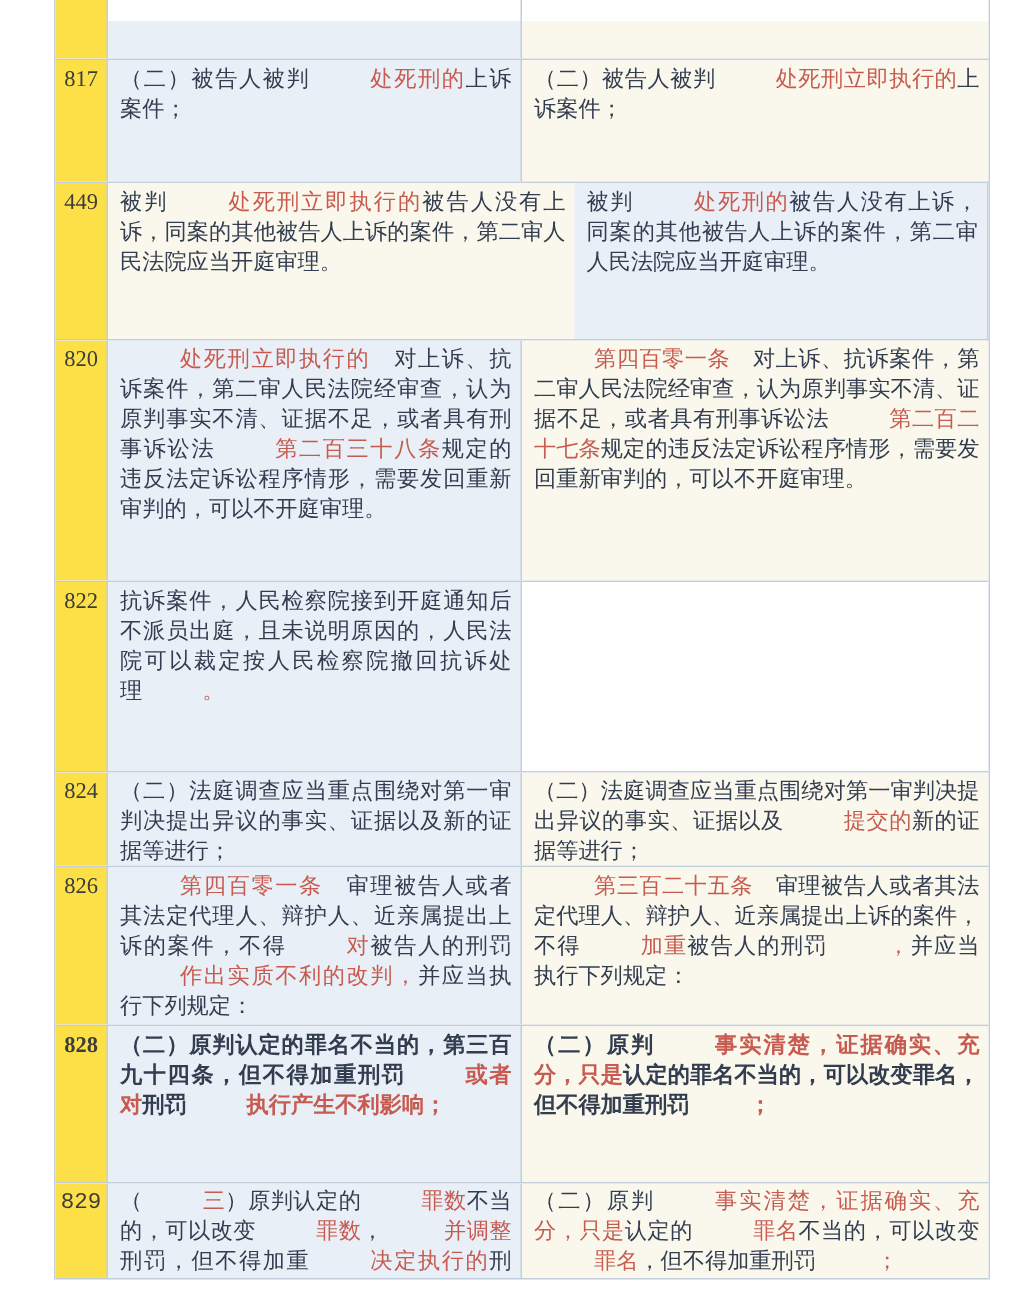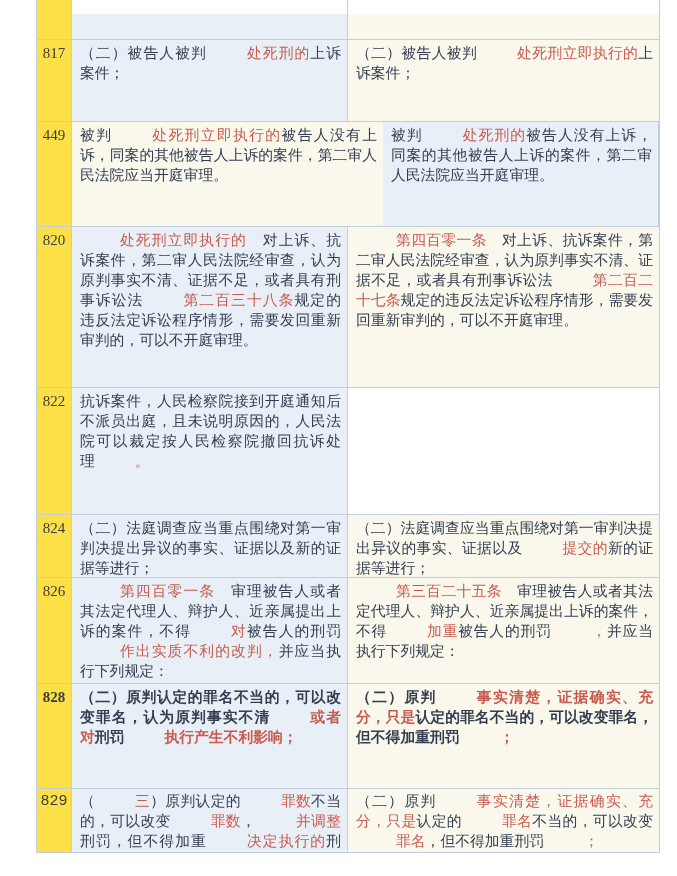--- a/index.html
+++ b/index.html
@@ -108,21 +108,21 @@
       <div class="cell old">
         <div class="txt"><span class="seg red">第四百零一条</span><span class="seg">　审理被告人或者其法定代理人、辩护人、近亲属提出上诉的案件，不得</span><span class="seg red">对</span><span class="seg">被告人的刑罚</span><span class="seg red">作出实质不利的改判，</span><span class="seg">并应当执行下列规定：</span></div>
       </div>
       <div class="cell new">
         <div class="txt"><span class="seg red">第三百二十五条</span><span class="seg">　审理被告人或者其法定代理人、辩护人、近亲属提出上诉的案件，不得</span><span class="seg red">加重</span><span class="seg">被告人的刑罚</span><span class="seg red">，</span><span class="seg">并应当执行下列规定：</span></div>
       </div>
     </div>
     <div class="row data" style="height: 105px; font-weight: bold;">
       <div class="cell num">828</div>
       <div class="cell old">
-        <div class="txt"><span class="seg">（二）原判认定的罪名不当的，可以改变罪名，认为原判事实不清</span><span class="seg red">或者对</span><span class="seg">刑罚</span><span class="seg red">执行产生不利影响；</span></div>
+        <div class="txt"><span class="seg">（二）原判认定的罪名不当的，第三百九十四条，但不得加重刑罚</span><span class="seg red">或者对</span><span class="seg">刑罚</span><span class="seg red">执行产生不利影响；</span></div>
       </div>
       <div class="cell new">
         <div class="txt"><span class="seg">（二）原判</span><span class="seg red">事实清楚，证据确实、充分，只是</span><span class="seg">认定的罪名不当的，可以改变罪名，但不得加重刑罚</span><span class="seg red">；</span></div>
       </div>
     </div>
     <div class="row data" style="height: 64px; font-family: Liberation Mono, monospace;">
       <div class="cell num">829</div>
       <div class="cell old">
         <div class="txt"><span class="seg">（</span><span class="seg red">三</span><span class="seg">）原判认定的</span><span class="seg red">罪数</span><span class="seg">不当的，可以改变</span><span class="seg red">罪数</span><span class="seg">，</span><span class="seg red">并调整</span><span class="seg">刑罚，但不得加重</span><span class="seg red">决定执行的</span><span class="seg">刑罚</span><span class="seg red">或者对</span><span class="seg">刑罚</span><span class="seg red">执行产生不利影</span></div>
       </div>

